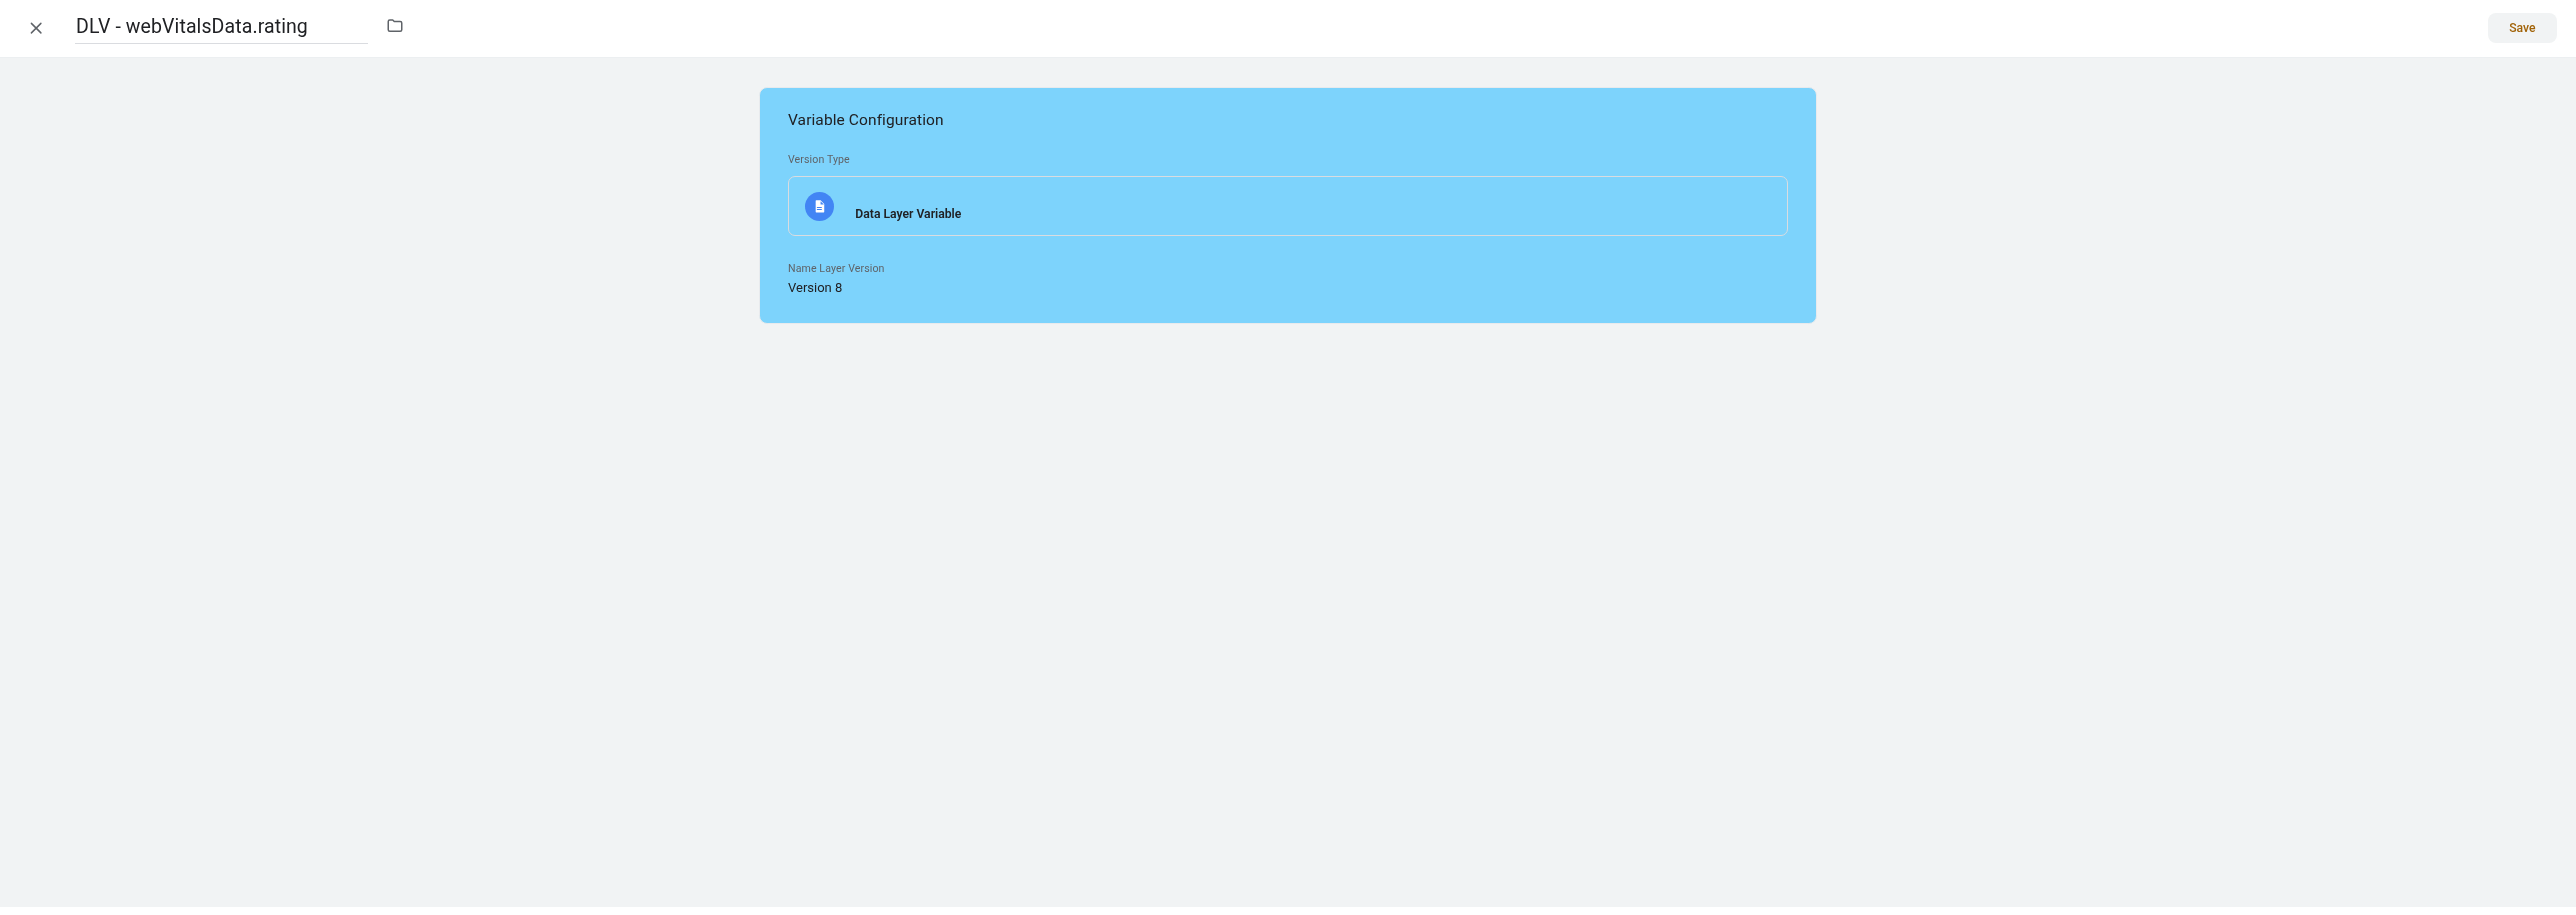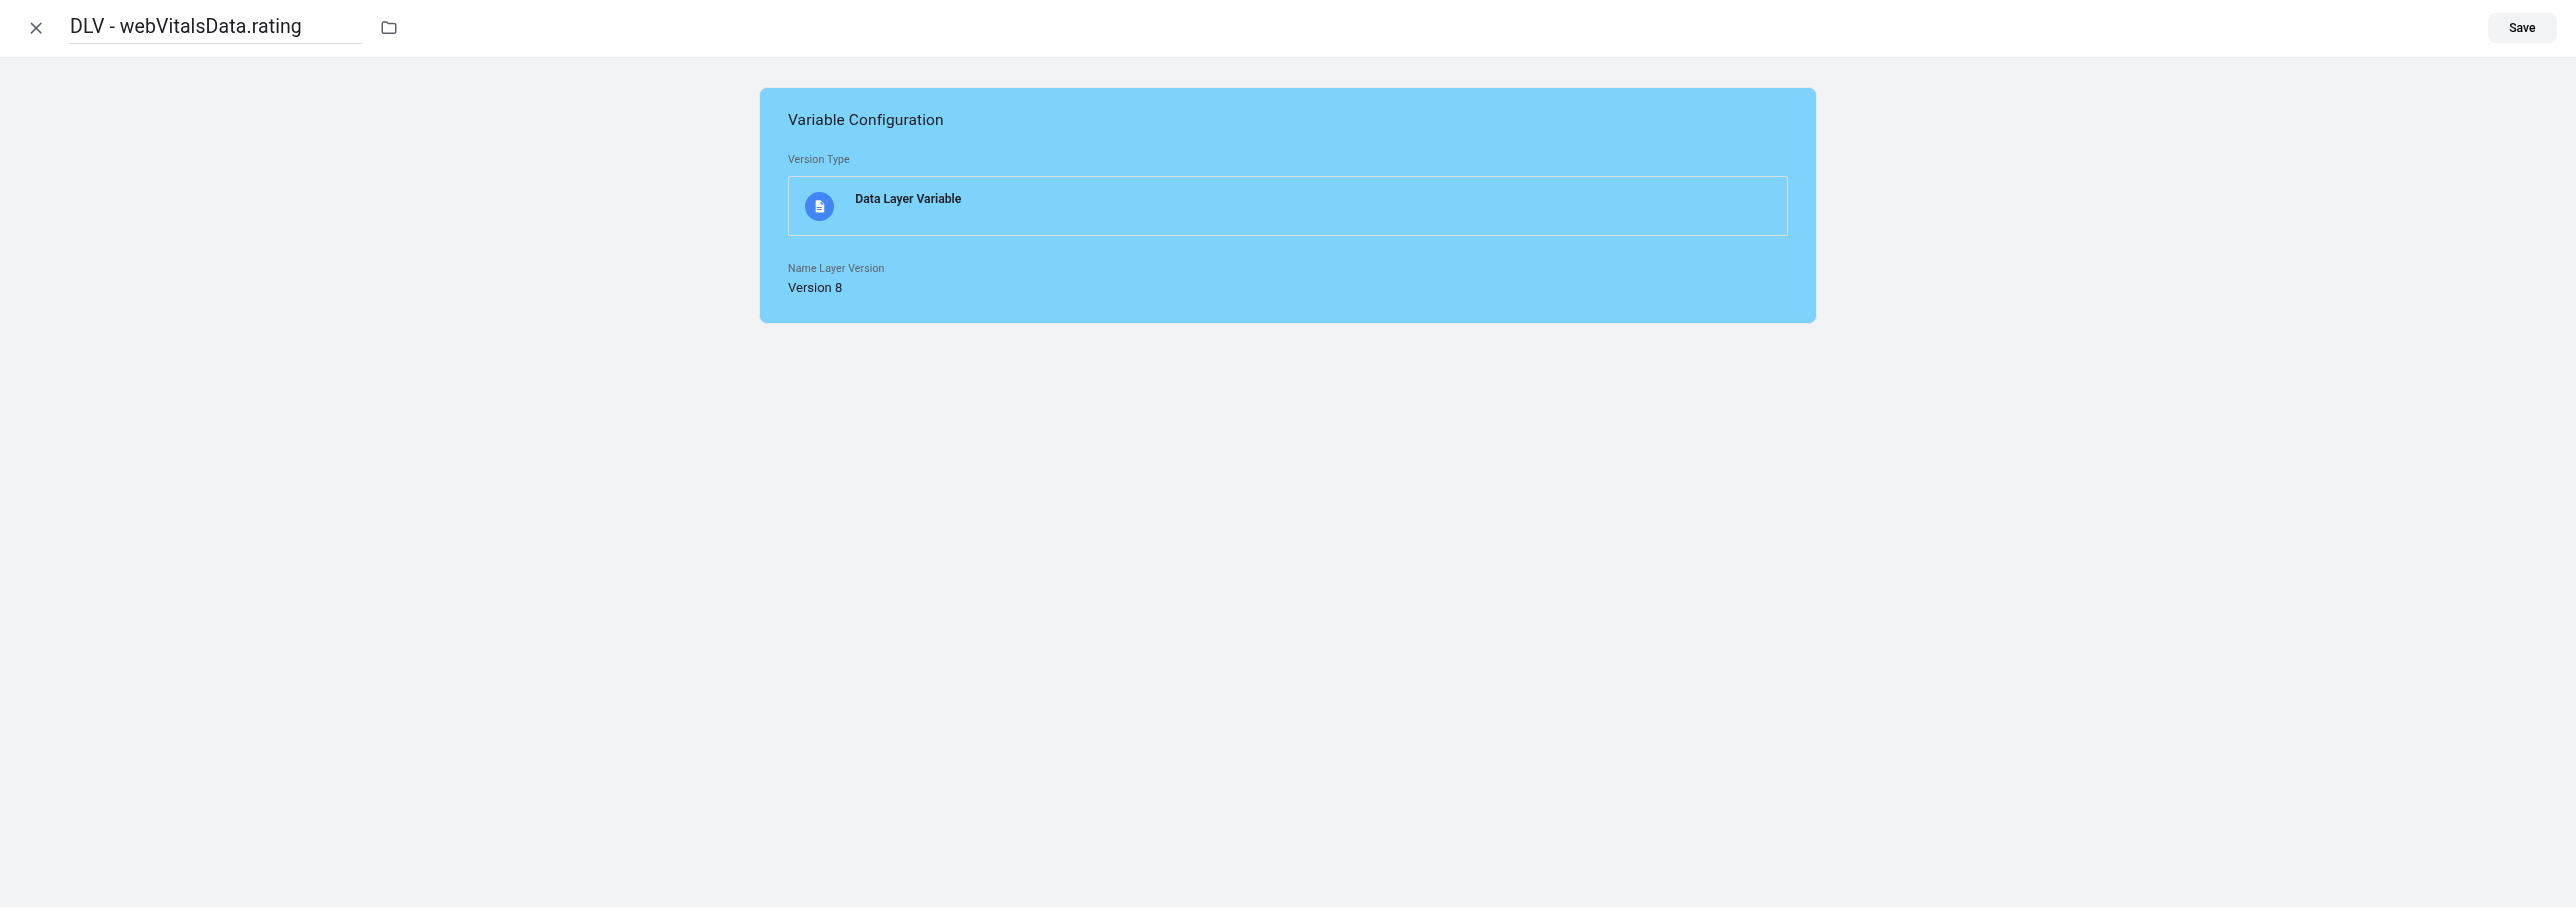--- a/index.html
+++ b/index.html
@@ -16,21 +16,21 @@
     padding: 11.4px 19.5px;
     background: #fff;
     border-bottom: 0.8px solid #fff;
   }
   .close-btn {
     width: 33px; height: 33px;
     display: flex; align-items: center; justify-content: center;
     border-radius: 50%; cursor: pointer; color: #5f6368;
   }
   .title-wrap {
-    display: flex; align-items: center; gap: 13px; margin-left: 16px;
+    display: flex; gap: 13px; margin-left: 22px;
   }
   .title-input {
     font-size: 19.5px;
     font-weight: 400;
     color: #202124;
     border: none;
     border-bottom: 0.8px solid #dadce0;
     padding: 3.3px 1.6px 4.9px 1.6px;
     outline: none;
     background: transparent;
@@ -38,21 +38,21 @@
     font-family: inherit;
     letter-spacing: 0.1px;
   }
   .folder-btn {
     width: 29px; height: 29px; display:flex; align-items:center; justify-content:center;
     border-radius: 50%; cursor:pointer; color:#5f6368;
   }
   .spacer { flex: 1; }
   .save-btn {
     background: #f1f3f4;
-    color: #000000;
+    color: #a16207;
     border: none;
     border-radius: 8px;
     padding: 8.1px 21px;
     font-size: 12.2px;
     font-family: inherit;
     font-weight: 500;
     cursor: pointer;
   }
   .canvas {
     background: #f1f3f4;
@@ -78,23 +78,23 @@
   }
   .field-label {
     font-size: 10.6px;
     color: #5f6368;
     letter-spacing: 0.1px;
     display: flex; align-items: center; gap: 6.5px;
   }
   .type-box {
     margin-top: 9.8px;
     border: 0.8px solid #dadce0;
-    border-radius: 2px;
+    border-radius: 7px;
     padding: 14.7px 16.3px;
-    display: flex; align-items: flex-start; gap: 21px;
+    display: flex; align-items: flex-end; gap: 21px;
     cursor: pointer;
   }
   .type-icon {
     width: 29px; height: 29px; border-radius: 50%;
     background: #4285f4;
     display:flex; align-items:center; justify-content:center;
     flex-shrink: 0;
   }
   .type-name { font-size: 12.2px; font-weight: 600; color: #202124; }
   .readout-group { margin-top: 26px; }

